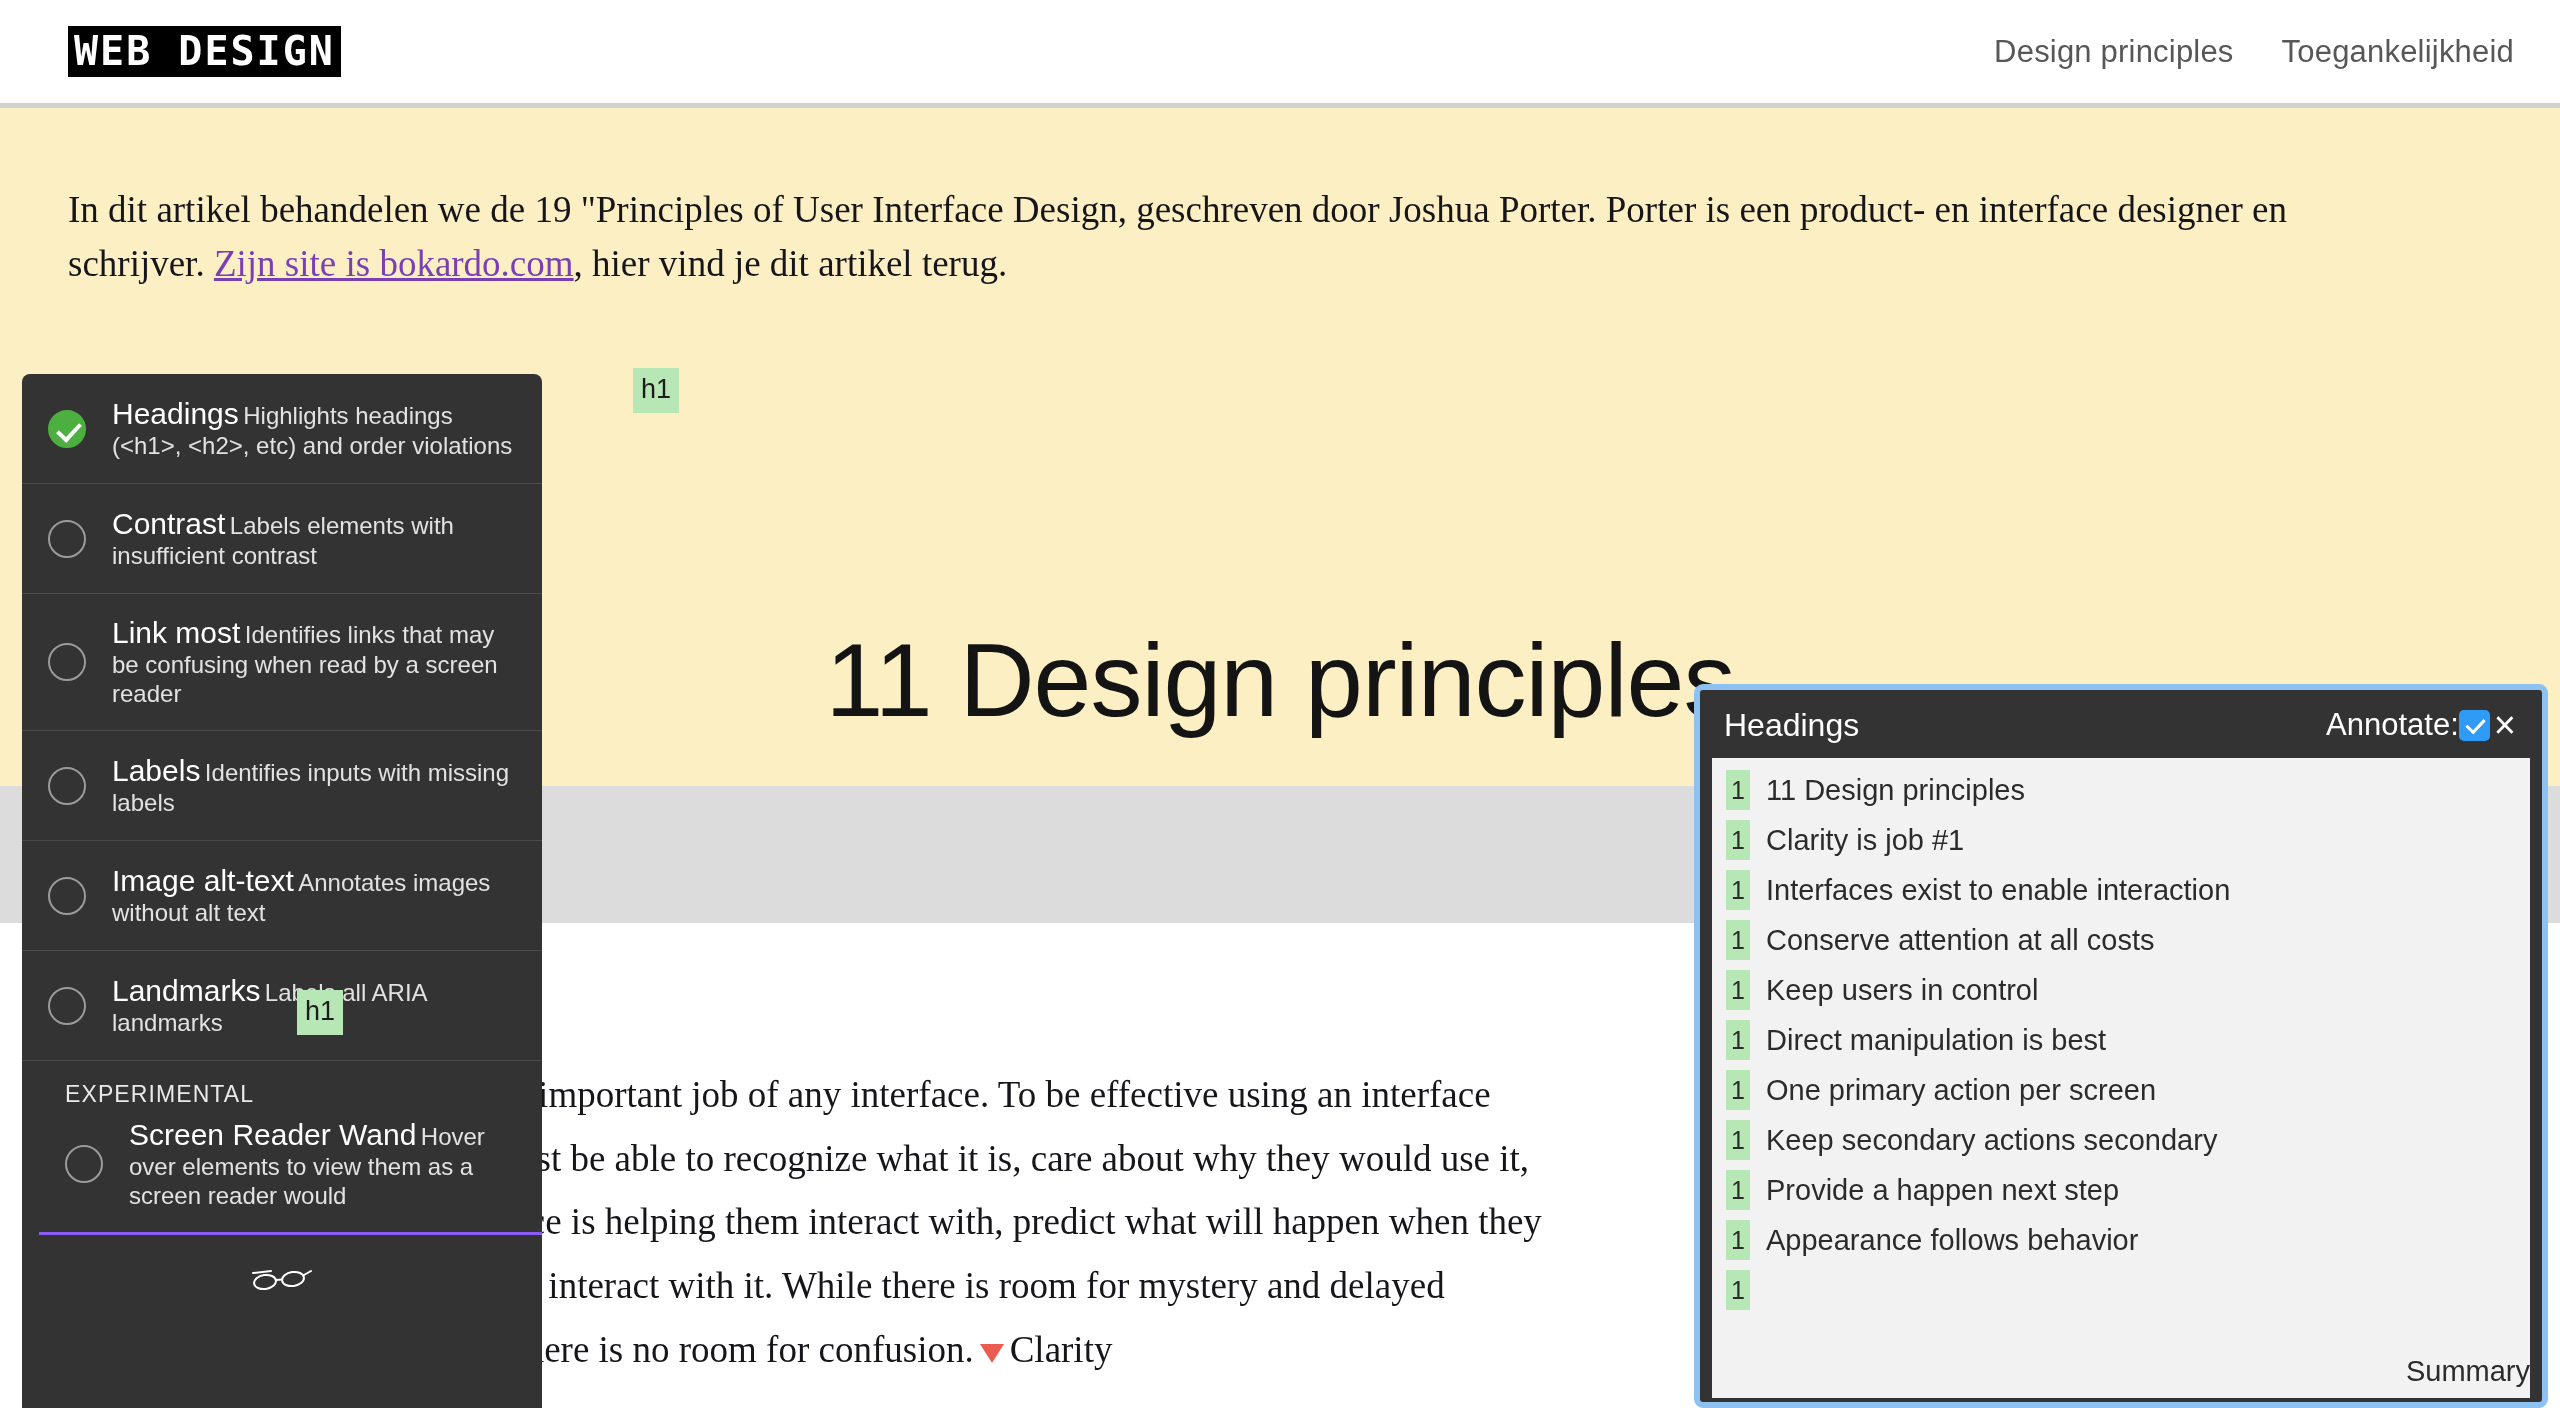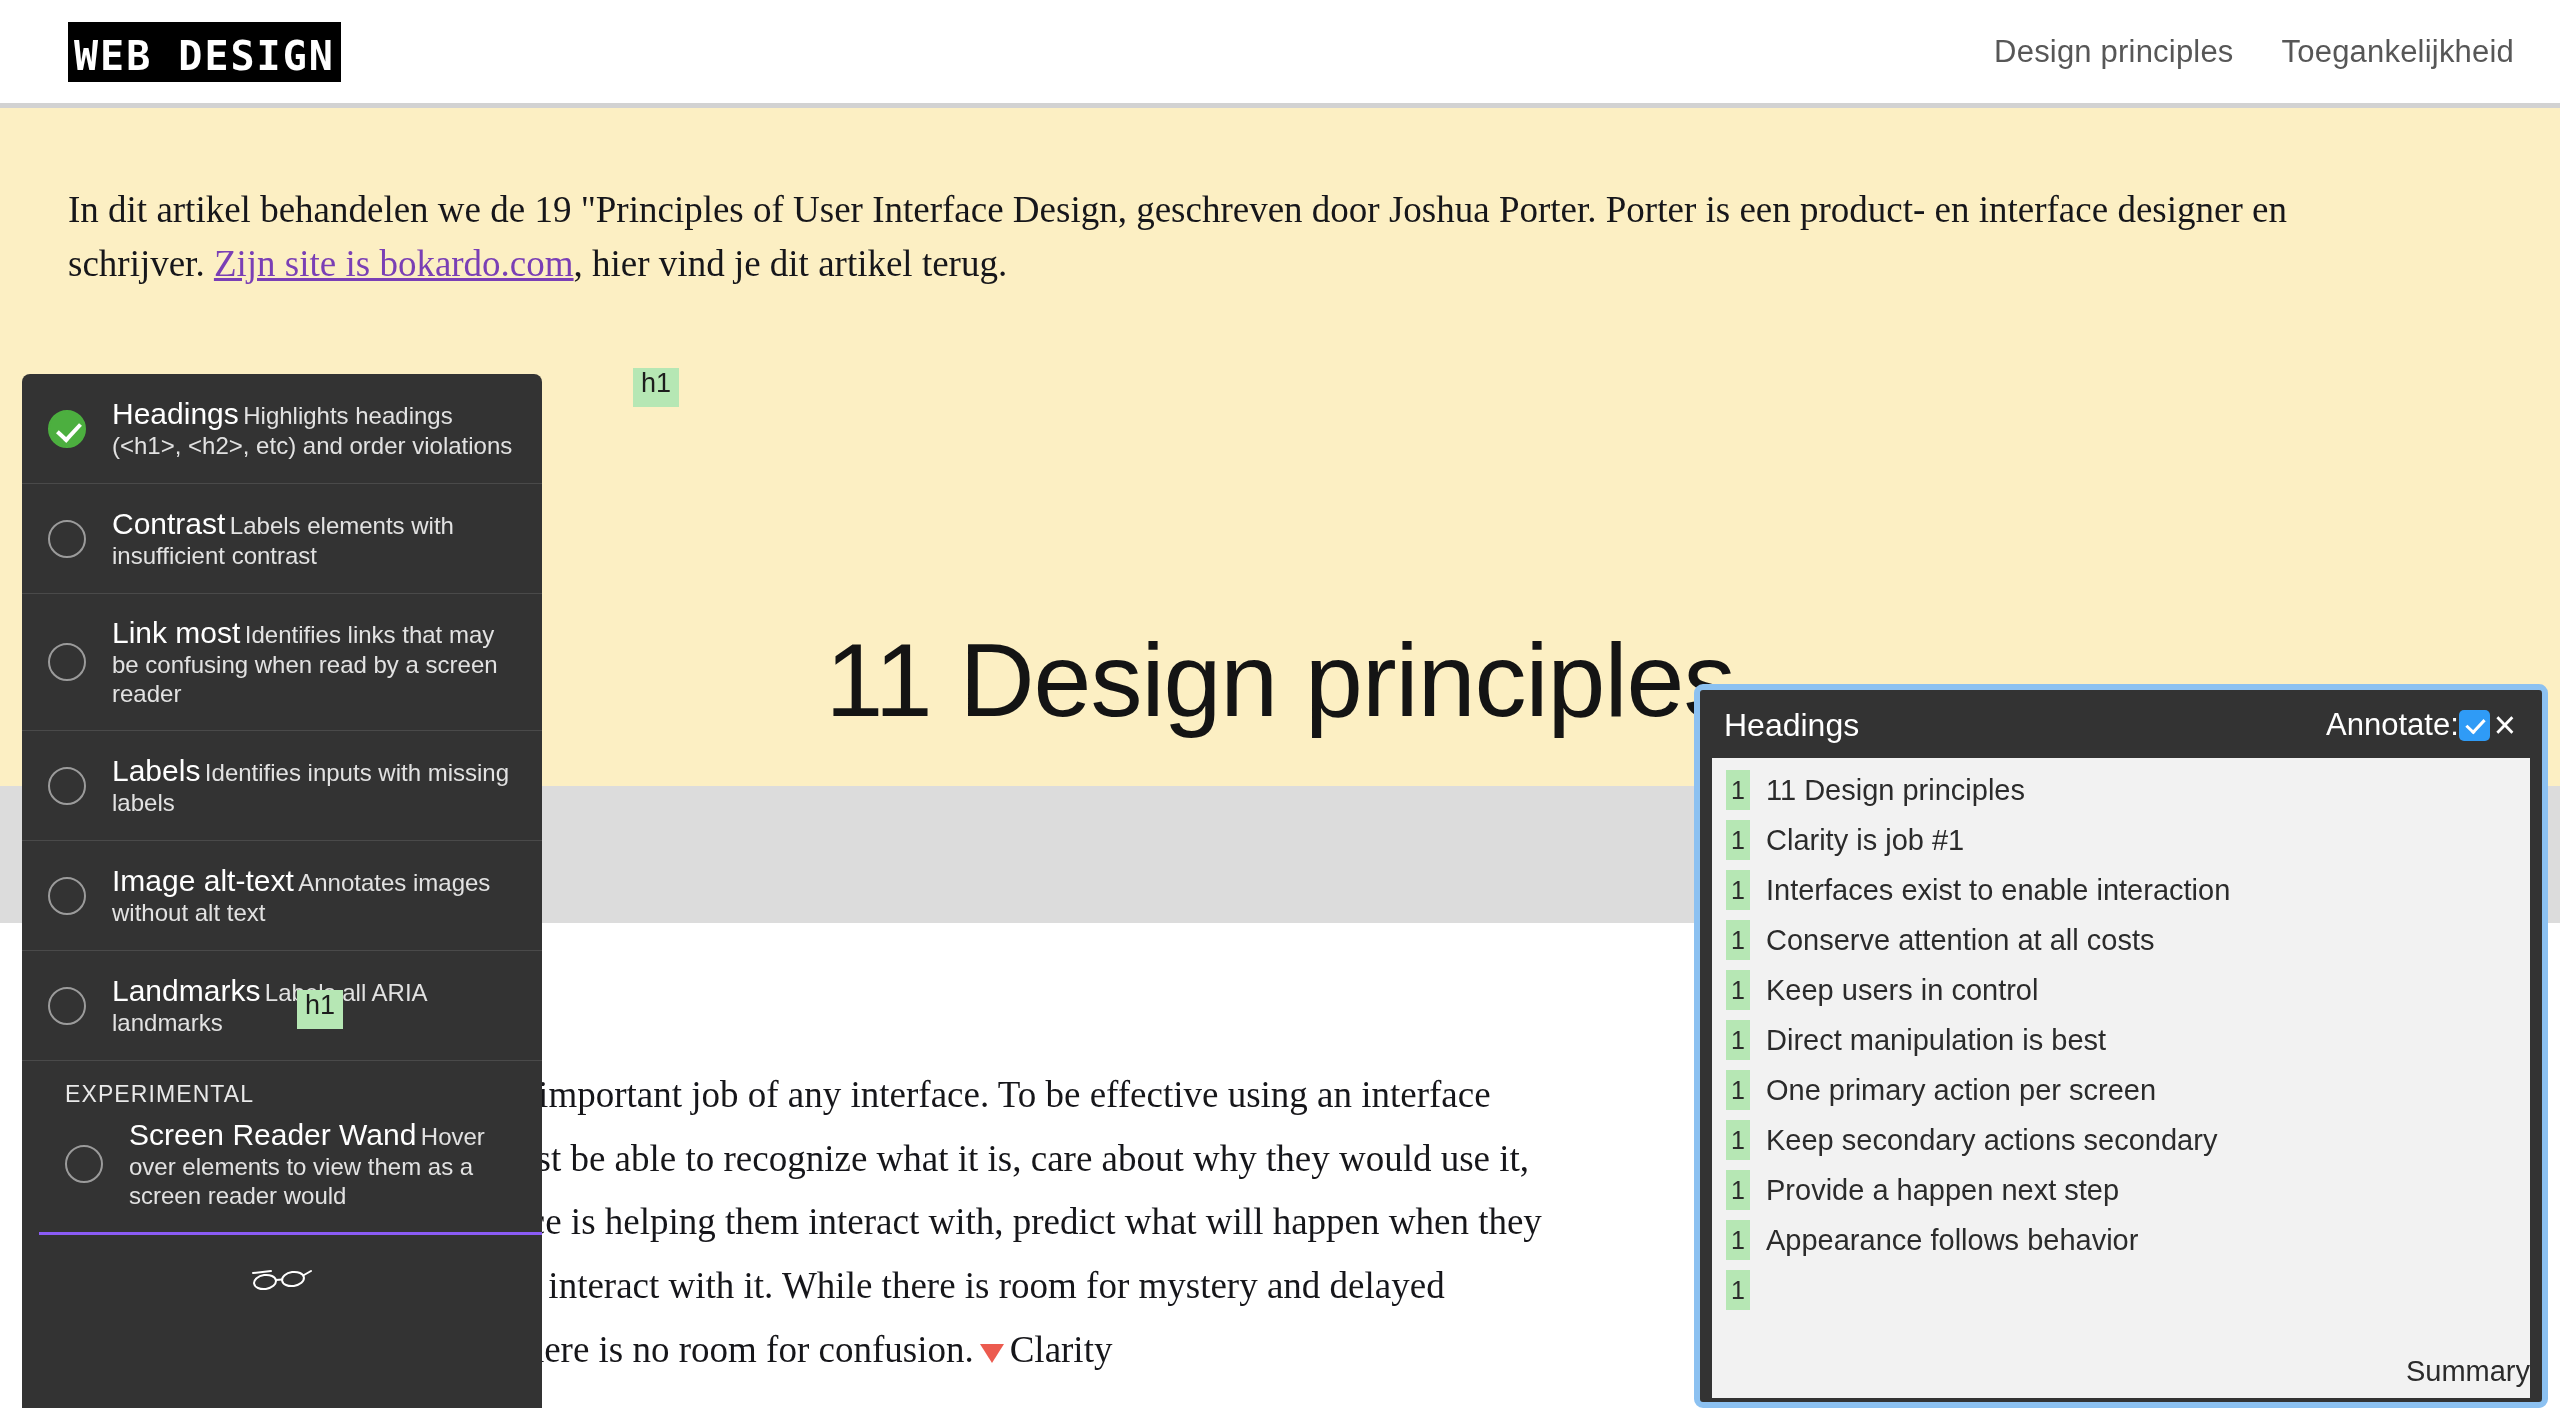--- a/index.html
+++ b/index.html
@@ -26,21 +26,21 @@
   }
   #logo {
     display: flex; align-items: center; gap: 0px;
     font-size: 0;
   }
   #logo-text {
     font-family: "DejaVu Sans Mono", monospace;
     font-size: 40px; font-weight: 700; letter-spacing: 2px;
     color: #000; line-height: 1;
     background: #000; color: #fff;
-    padding: 14px 6px 6px 6px;
+    padding: 5px 6px 6px 6px;
     -webkit-text-stroke: 0;
   }
   #main-nav { display: flex; align-items: center; gap: 48px; }
   .nav-link {
     font-size: 31px; color: #575757; text-decoration: none;
     letter-spacing: 0.2px; font-weight: 400; white-space: nowrap;
     cursor: pointer;
   }
 
   
@@ -95,21 +95,21 @@
     background: #dfdfdf;
   }
 
   
   .h1-badge {
     position: absolute;
     background: #b6e7b4;
     color: #1d1d1d;
     font-size: 27px;
     line-height: 1;
-    padding: 2px 8px 10px 8px;
+    padding: 8px 8px 10px 8px;
     font-family: "Liberation Sans", sans-serif;
     z-index: 30;
   }
   #h1-badge-1 { left: 633px; top: 368px; }
   #h1-badge-2 { left: 297px; top: 990px; }
 
   
   #tool-panel {
     position: absolute; left: 22px; top: 374px;
     width: 520px; height: 1152px;

